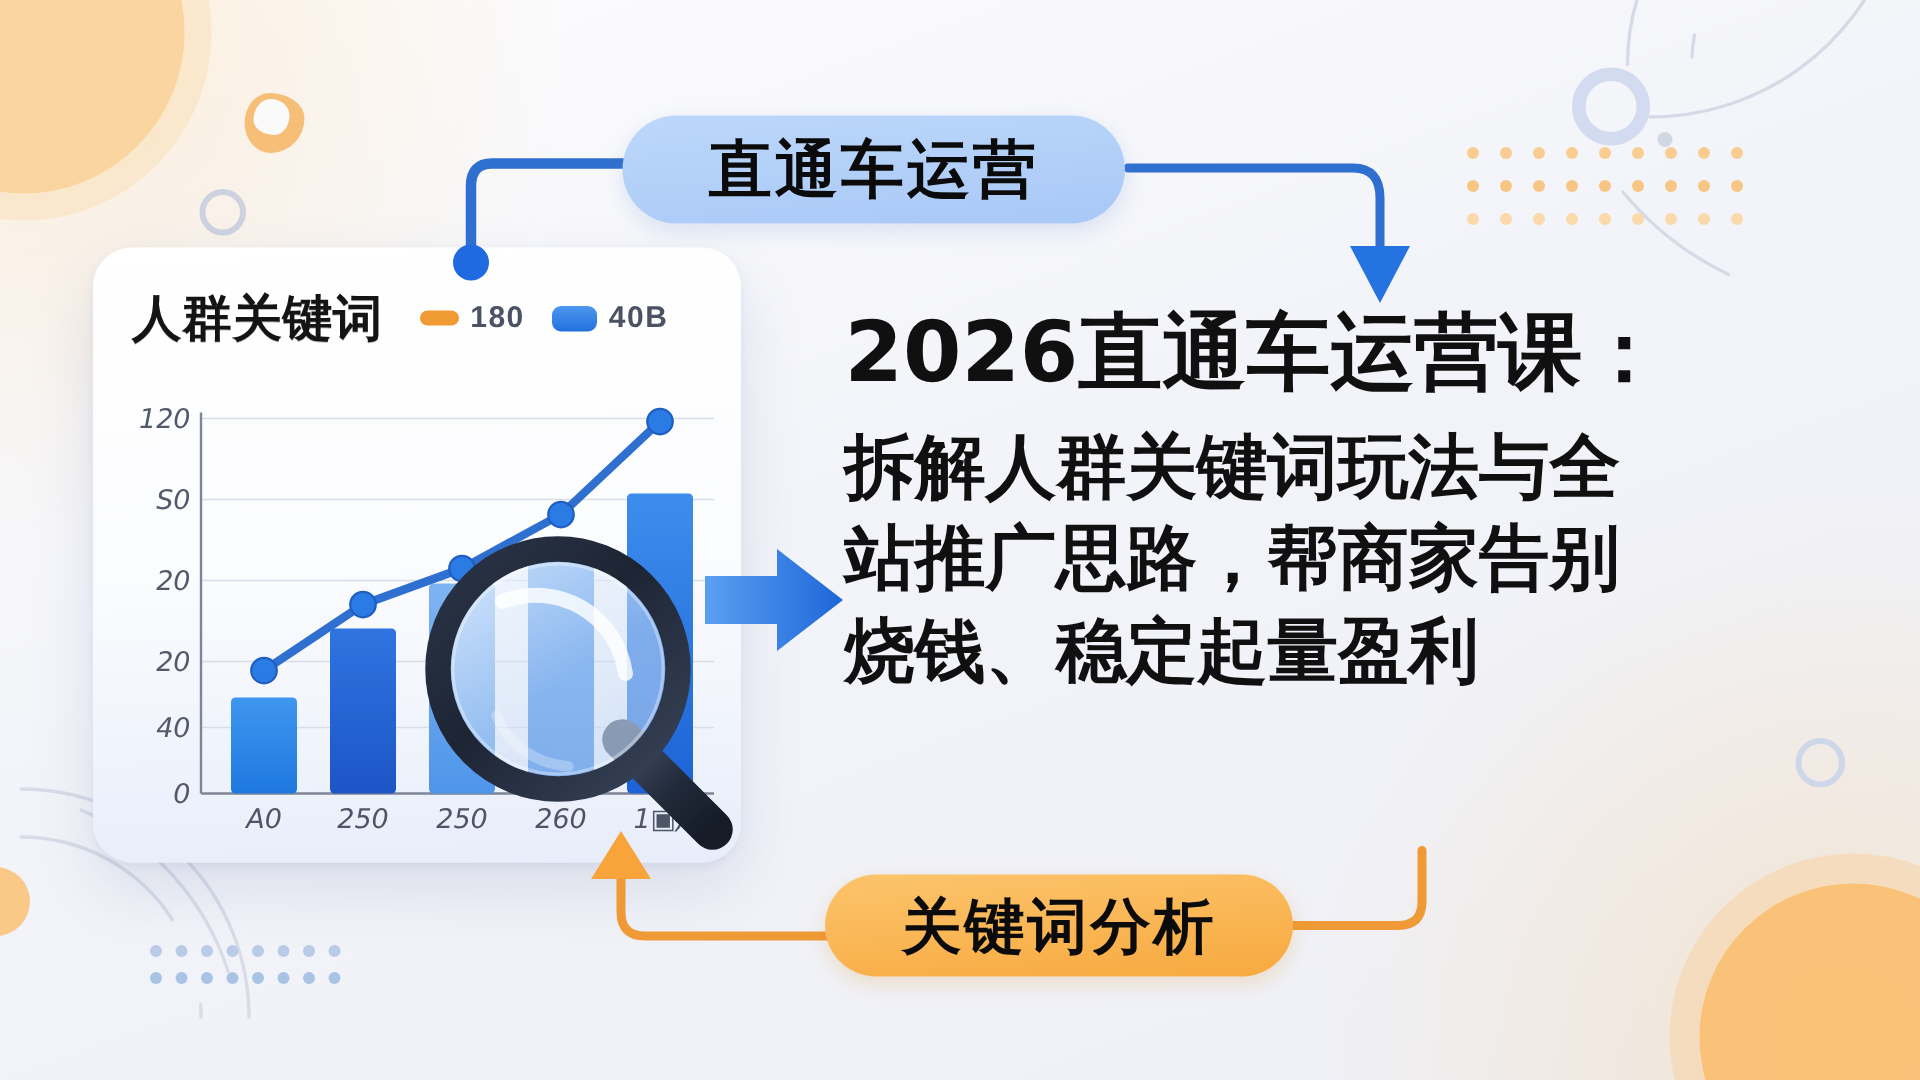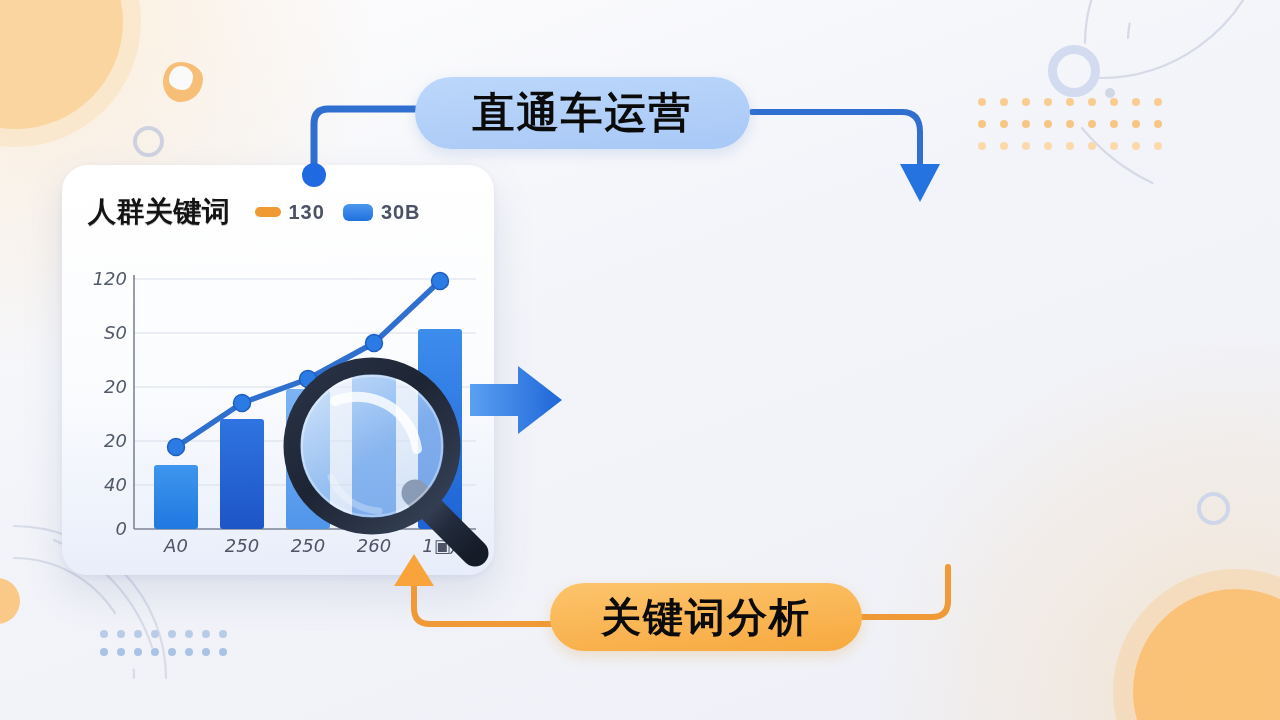--- a/index.html
+++ b/index.html
@@ -62,21 +62,21 @@
     position:absolute;left:62px;top:165px;width:432px;height:410px;
     border-radius:26px;
     background:linear-gradient(178deg,#ffffff 0%,#fbfcfe 52%,#e7edfa 100%);
     box-shadow:0 18px 42px rgba(70,92,150,.14), 0 2px 6px rgba(70,92,150,.07);
   }
   .card-head{
     position:absolute;left:26px;top:26px;right:22px;height:42px;
     display:flex;align-items:center;
   }
   .card-title{
-    font-size:28px;font-weight:700;color:#141414;letter-spacing:.5px;
+    font-size:33px;font-weight:700;color:#141414;letter-spacing:.5px;
     font-family:"DejaVu Sans","Liberation Sans",sans-serif;
     text-shadow:0 1px 0 rgba(0,0,0,.25);
   }
   .legend{display:flex;align-items:center;gap:18px;margin-left:24px;}
   .legend-item{display:flex;align-items:center;gap:8px;}
   .legend-swatch{width:26px;height:10px;border-radius:5px;display:block;}
   .legend-swatch.wide{width:30px;height:17px;border-radius:6px;}
   .legend-label{font-size:20px;color:#4a5264;font-weight:600;letter-spacing:1px;}
 
   .plot{position:absolute;left:24px;top:92px;right:14px;bottom:18px;}
@@ -210,25 +210,25 @@
   </div>
 
   <div class="card">
 
     <div class="card-head">
       <div class="card-title">人群关键词</div>
 
       <div class="legend">
         <div class="legend-item">
           <span class="legend-swatch" style="background:#f09a33;"></span>
-          <span class="legend-label">130</span>
+          <span class="legend-label">180</span>
         </div>
         <div class="legend-item">
           <span class="legend-swatch wide" style="background:linear-gradient(180deg,#4d97ef,#2171de);"></span>
-          <span class="legend-label">30B</span>
+          <span class="legend-label">40B</span>
         </div>
       </div>
     </div>
 
     <div class="plot">
       <svg viewBox="0 0 394 300" preserveAspectRatio="none" style="height:300px;">
         <defs>
           <linearGradient id="b1" x1="0" y1="0" x2="0" y2="1">
             <stop offset="0%" stop-color="#3f96ef"></stop>
               <stop offset="100%" stop-color="#1f78e0"></stop>
@@ -363,14 +363,22 @@
         </linearGradient>
       </defs>
       <path d="M0 22 H48 V4 L92 38 L48 72 V54 H0 Z" fill="url(#ar)"></path>
     </svg>
   </div>
 
   <div class="badge badge-bottom">关键词分析</div>
 
   <div class="badge badge-top">直通车运营</div>
 
+  <div class="copy">
+    <div class="headline">2026直通车运营课：</div>
+    <div class="subcopy">
+      <div class="subline">拆解人群关键词玩法与全</div>
+      <div class="subline">站推广思路，帮商家告别</div>
+      <div class="subline">烧钱、稳定起量盈利</div>
+    </div>
+  </div>
 
 </div>
 
 </body></html>

